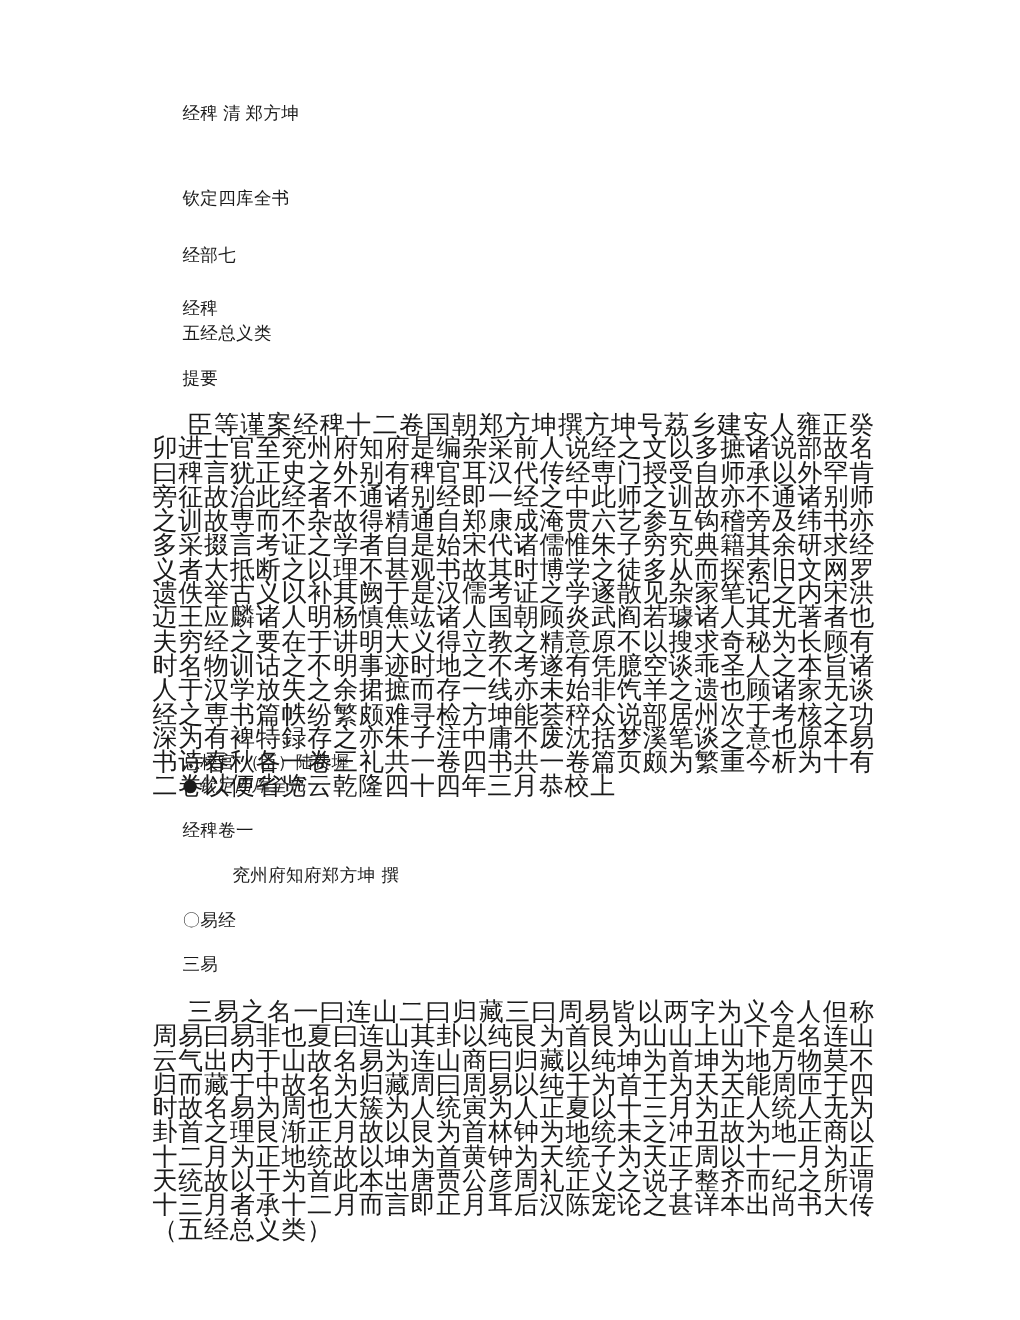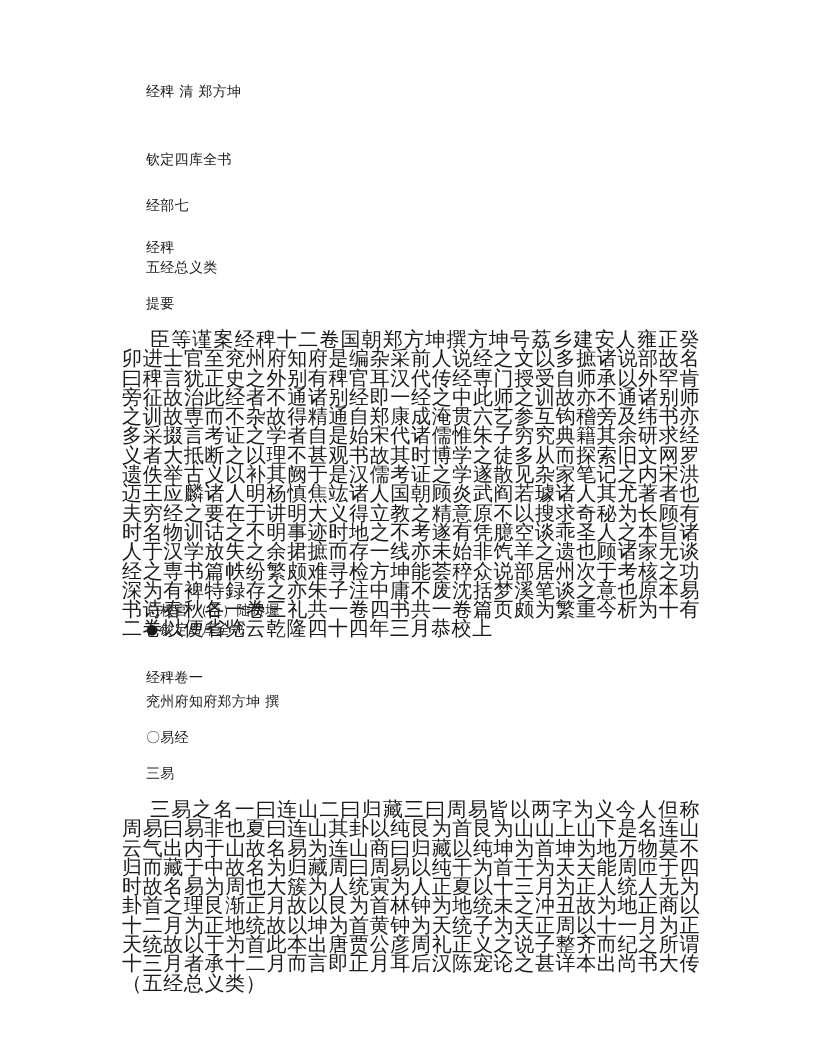--- a/index.html
+++ b/index.html
@@ -18,30 +18,30 @@
     position: absolute; left: 122px; width: 578px;
     font-size: 20px; line-height: 19.3px;
     text-indent: 28px; letter-spacing: 0.6px;
     text-align: justify; word-break: break-all;
   }
 </style>
 </head>
 <body>
 
 <div class="page">
-  <div class="line" style="top:82px;">经稗 清 郑方坤</div>
+  <div class="line" style="top:82px;font-family:Liberation Serif, serif;">经稗 清 郑方坤</div>
   <div class="line" style="top:150px;">钦定四库全书</div>
   <div class="line" style="top:196px;">经部七</div>
   <div class="line" style="top:238px;">经稗</div>
   <div class="line" style="top:258px;">五经总义类</div>
   <div class="line" style="top:294px;">提要</div>
 
   <div class="para" style="top:330px;">臣等谨案经稗十二卷国朝郑方坤撰方坤号荔乡建安人雍正癸卯进士官至兖州府知府是编杂采前人说经之文以多摭诸说部故名曰稗言犹正史之外别有稗官耳汉代传经専门授受自师承以外罕肯旁征故治此经者不通诸别经即一经之中此师之训故亦不通诸别师之训故専而不杂故得精通自郑康成淹贯六艺参互钩稽旁及纬书亦多采掇言考证之学者自是始宋代诸儒惟朱子穷究典籍其余研求经义者大抵断之以理不甚观书故其时博学之徒多从而探索旧文网罗遗佚举古义以补其阙于是汉儒考证之学遂散见杂家笔记之内宋洪迈王应麟诸人明杨慎焦竑诸人国朝顾炎武阎若璩诸人其尤著者也夫穷经之要在于讲明大义得立教之精意原不以搜求奇秘为长顾有时名物训诂之不明事迹时地之不考遂有凭臆空谈乖圣人之本旨诸人于汉学放失之余捃摭而存一线亦未始非饩羊之遗也顾诸家无谈经之専书篇帙纷繁颇难寻检方坤能荟稡众说部居州次于考核之功深为有裨特録存之亦朱子注中庸不废沈括梦溪笔谈之意也原本易书诗春秋各一卷三礼共一卷四书共一卷篇页颇为繁重今析为十有二卷以便省览云乾隆四十四年三月恭校上</div>
 
   <div class="line" style="top:584px;margin-top:17px;">总校官 （臣）陆费墀</div>
   <div class="line" style="top:620px;font-style:italic;">●钦定四库全书</div>
-  <div class="line" style="top:656px;margin-top:12px;">经稗卷一</div>
-  <div class="line" style="top:692px;">兖州府知府郑方坤 撰</div>
+  <div class="line" style="top:656px;">经稗卷一</div>
+  <div class="line" style="top:692px;margin-left:40px;">兖州府知府郑方坤 撰</div>
   <div class="line" style="top:728px;">〇易经</div>
-  <div class="line" style="top:764px;">三易</div>
+  <div class="line" style="top:764px;font-family:Liberation Mono, monospace;">三易</div>
 
   <div class="para" style="top:800px;">三易之名一曰连山二曰归藏三曰周易皆以两字为义今人但称周易曰易非也夏曰连山其卦以纯艮为首艮为山山上山下是名连山云气出内于山故名易为连山商曰归藏以纯坤为首坤为地万物莫不归而藏于中故名为归藏周曰周易以纯干为首干为天天能周匝于四时故名易为周也大簇为人统寅为人正夏以十三月为正人统人无为卦首之理艮渐正月故以艮为首林钟为地统未之冲丑故为地正商以十二月为正地统故以坤为首黄钟为天统子为天正周以十一月为正天统故以干为首此本出唐贾公彦周礼正义之说子整齐而纪之所谓十三月者承十二月而言即正月耳后汉陈宠论之甚详本出尚书大传（五经总义类）</div>
 </div>
 
 </body></html>

